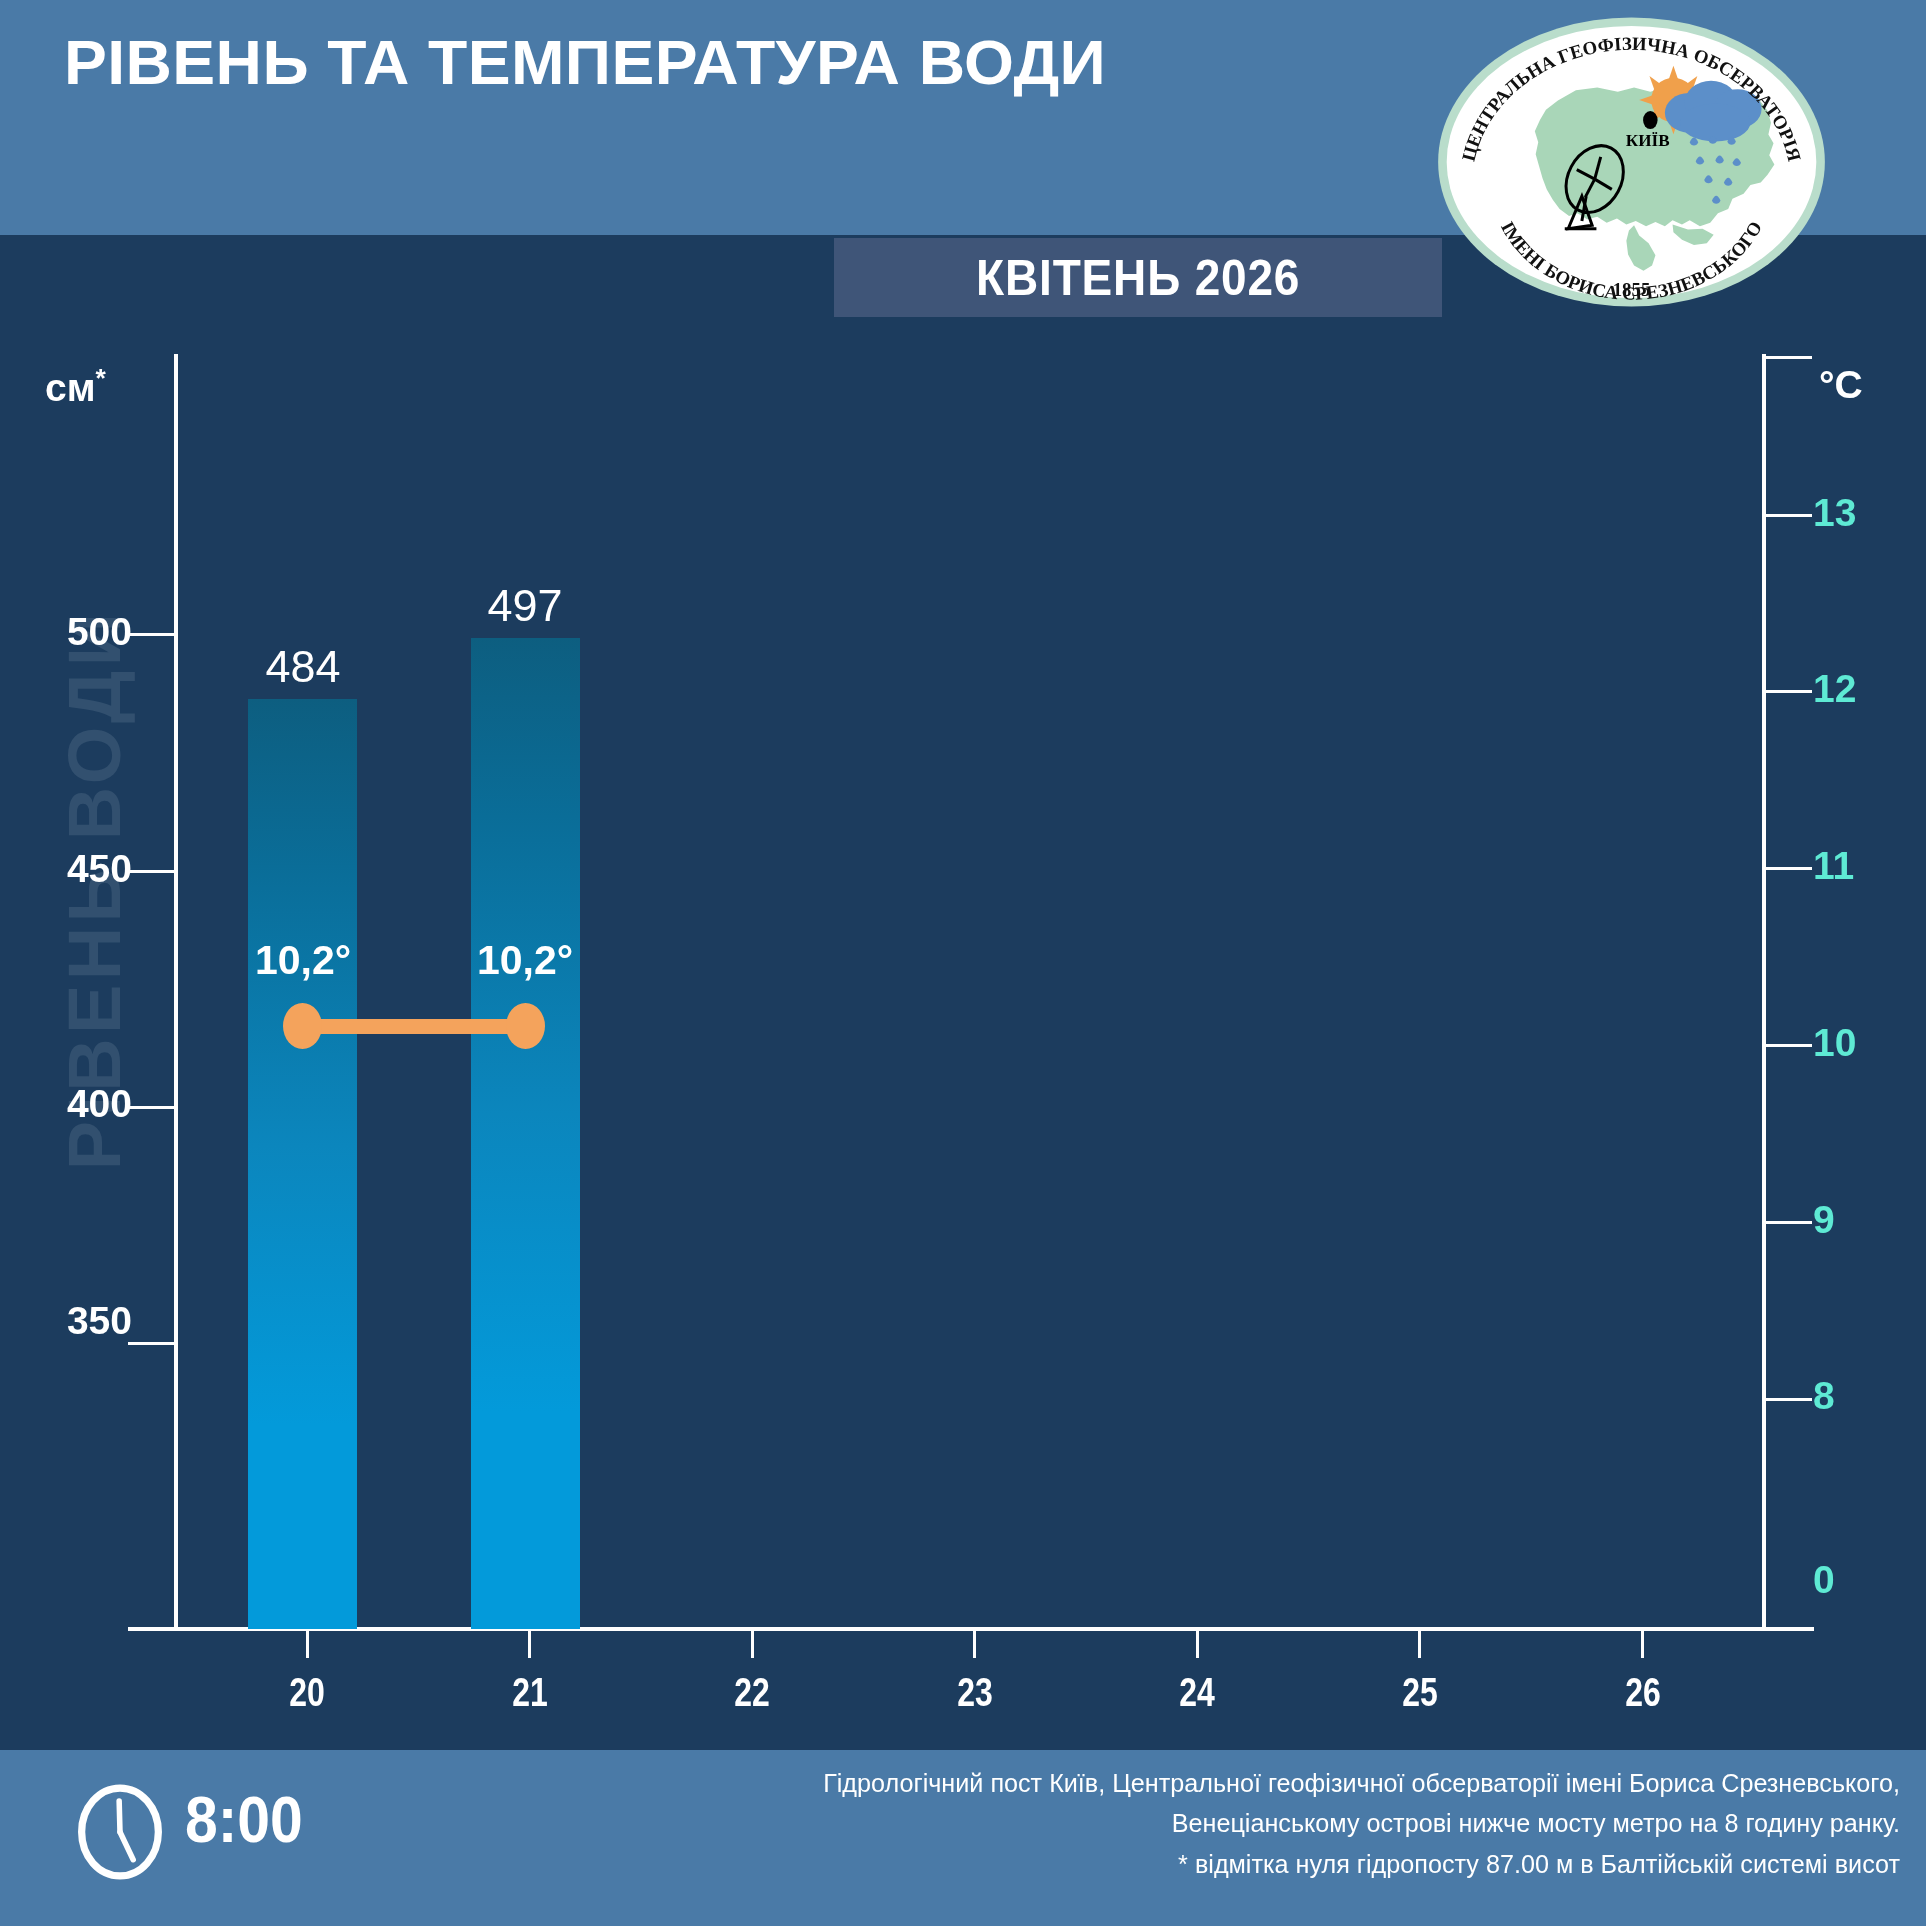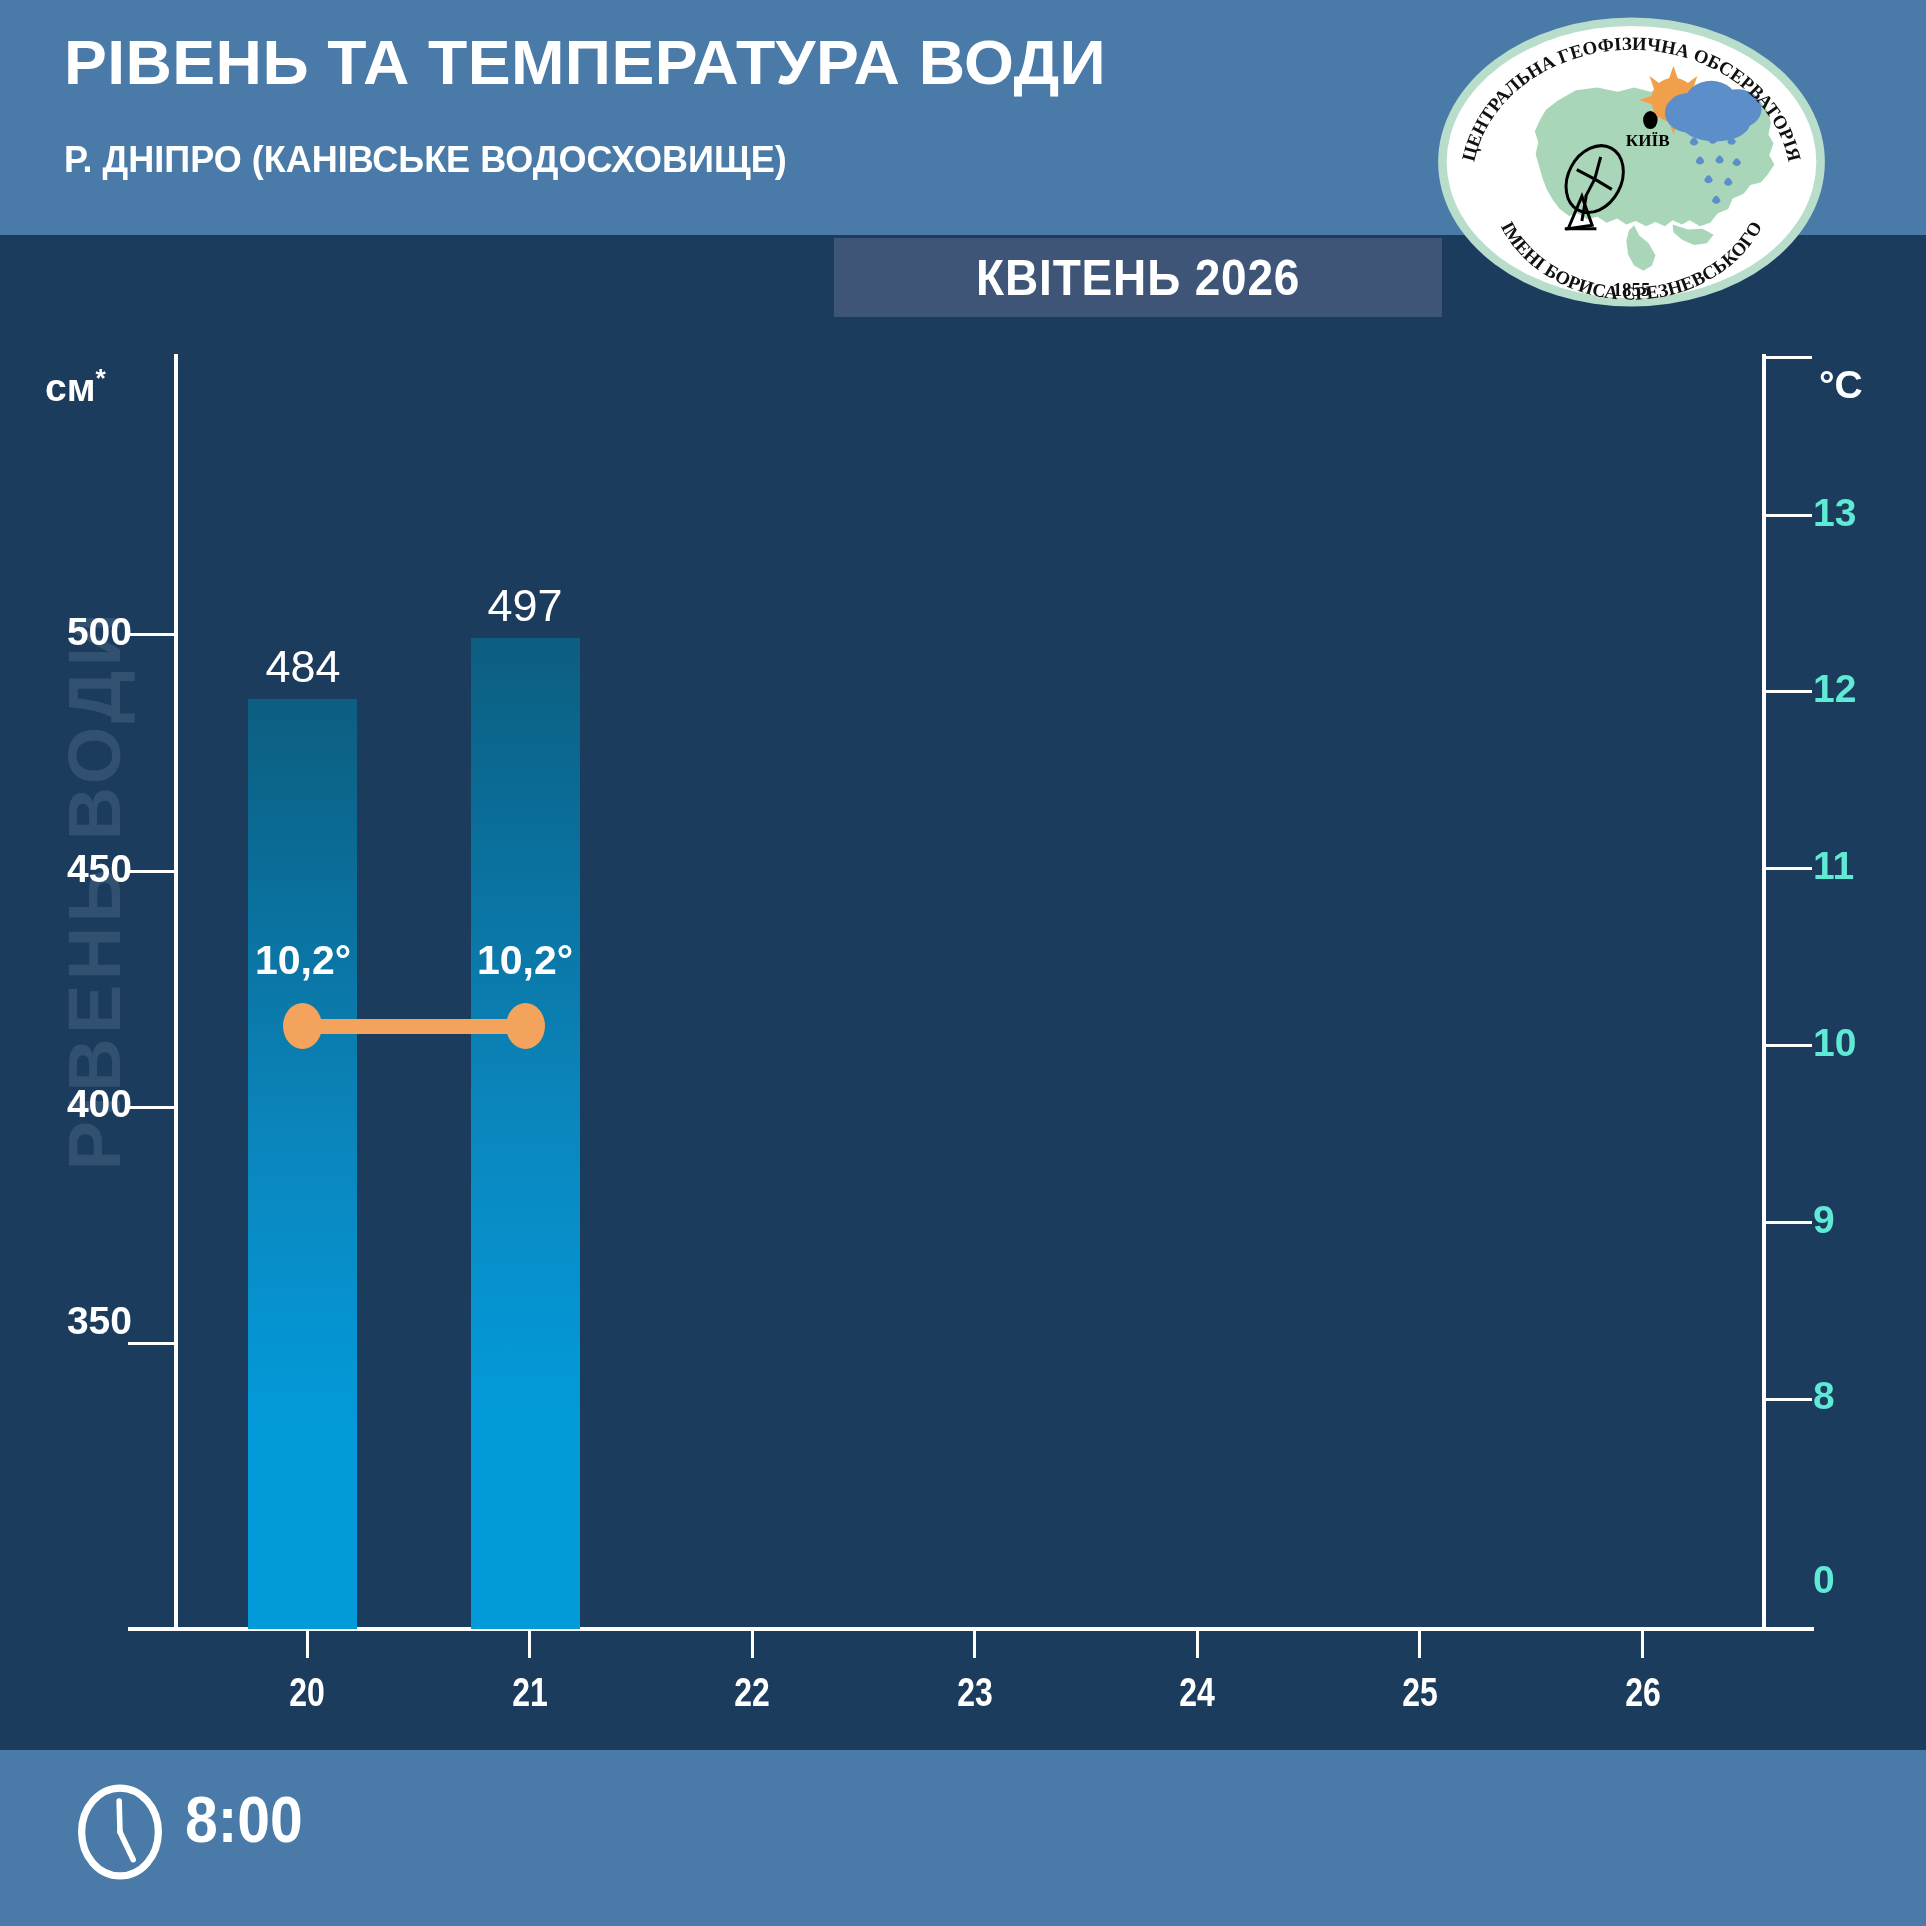--- a/index.html
+++ b/index.html
@@ -124,21 +124,20 @@
     position:absolute; right:26px; top:13px; width:1370px;
     text-align:right; color:#ffffff; font-size:26.5px; line-height:1.52;
   }
   #footer-notes div { transform:scaleX(0.95); transform-origin:right center; }
 </style>
 </head>
 <body>
 
 <div id="header">
   <div id="title-main">РІВЕНЬ ТА ТЕМПЕРАТУРА ВОДИ</div>
-  <div id="title-sub">Р. ДНІПРО (КАНІВСЬКЕ ВОДОСХОВИЩЕ)</div>
 </div>
 
 <div id="logo">
   <svg width="397" height="300" viewBox="0 0 928 700" xmlns="http://www.w3.org/2000/svg">
     <defs>
       <path id="arcTop" d="M 92,400 A 372,312 0 0 1 836,400" fill="none"></path>
       <path id="arcBot" d="M 132,390 A 332,282 0 0 0 796,390" fill="none"></path>
     </defs>
     <ellipse cx="464" cy="350" rx="452" ry="338" fill="#b9ddcb"></ellipse>
     <ellipse cx="464" cy="350" rx="432" ry="318" fill="#ffffff"></ellipse>
@@ -284,14 +283,19 @@
 <div id="footer">
   <div id="clock-icon">
     <svg width="90" height="98" viewBox="0 0 210 230" xmlns="http://www.w3.org/2000/svg">
       <ellipse cx="105" cy="115" rx="90" ry="103" fill="none" stroke="#ffffff" stroke-width="17"></ellipse>
       <line x1="105" y1="115" x2="103" y2="42" stroke="#ffffff" stroke-width="13" stroke-linecap="round"></line>
       <line x1="105" y1="115" x2="136" y2="180" stroke="#ffffff" stroke-width="13" stroke-linecap="round"></line>
     </svg>
   </div>
   <div id="clock-time">8:00</div>
 
+  <div id="footer-notes">
+    <div>Гідрологічний пост Київ, Центральної геофізичної обсерваторії імені Бориса Срезневського,</div>
+    <div>Венеціанському острові нижче мосту метро  на 8 годину ранку.</div>
+    <div>* відмітка нуля гідропосту 87.00 м в Балтійській системі висот</div>
+  </div>
 </div>
 
 
 </body></html>

